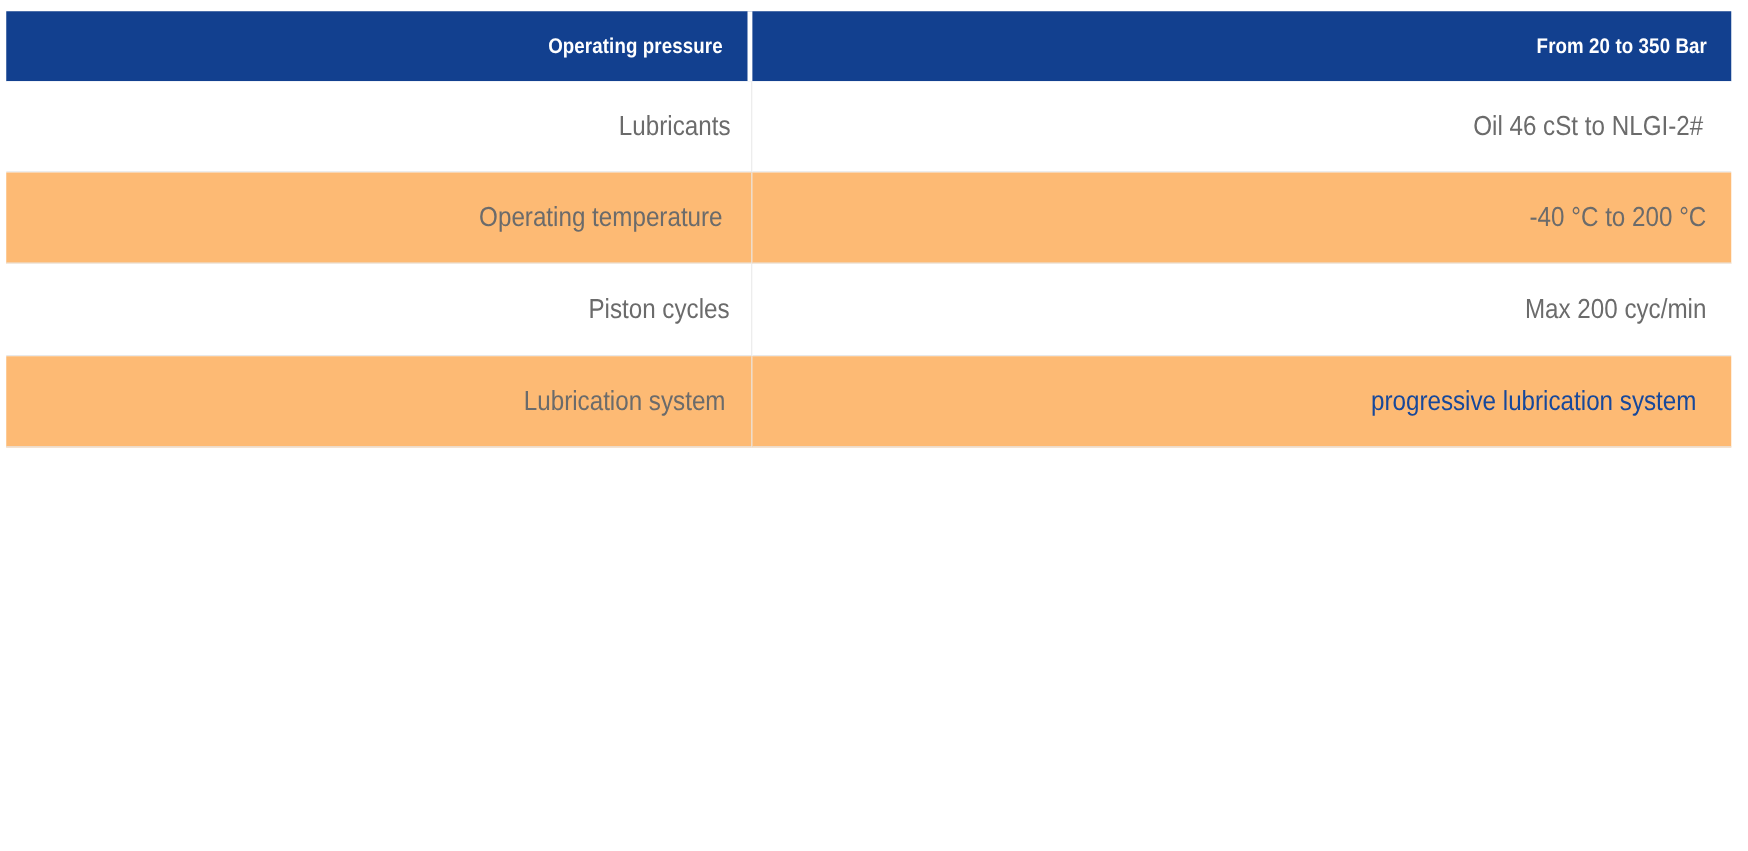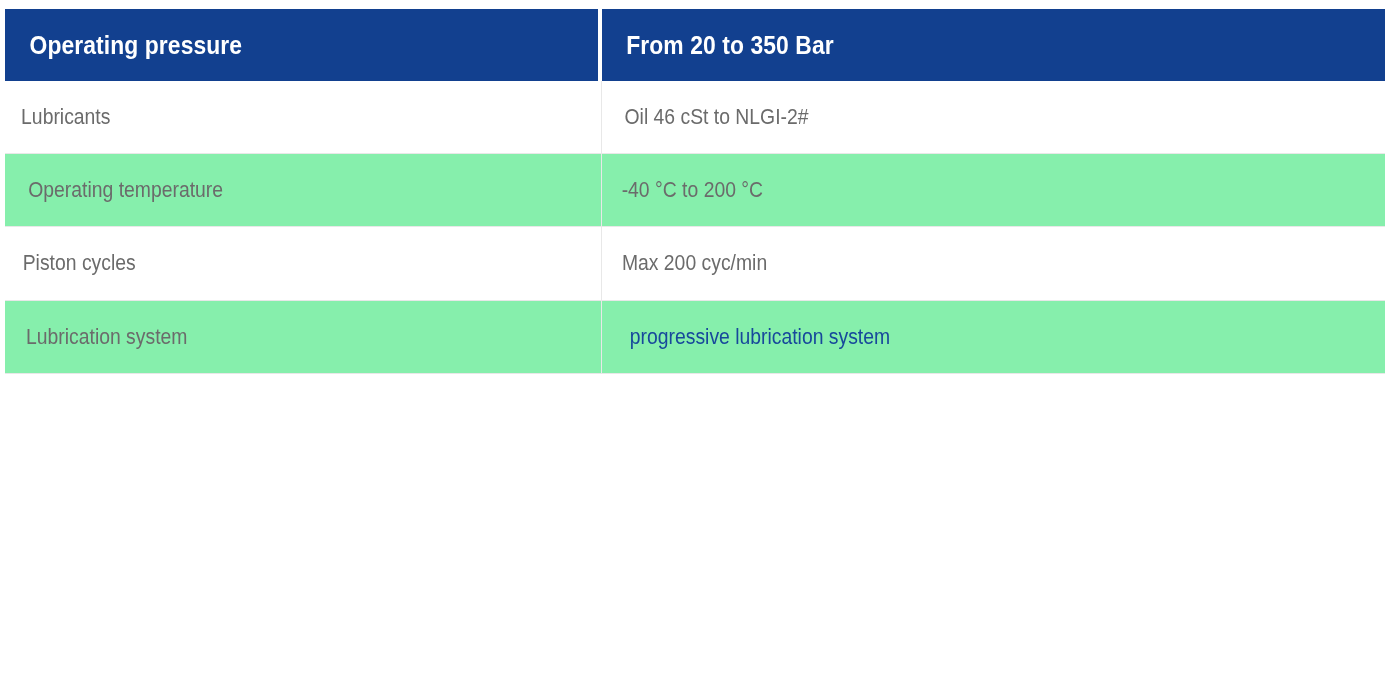--- a/index.html
+++ b/index.html
@@ -30,25 +30,25 @@
     border-collapse: separate;
     border-spacing: 0;
     table-layout: fixed;
   }
 
   
   .spec-table thead th {
     background: #12408f;
     color: #ffffff;
     font-weight: bold;
-    font-size: 26px;
+    font-size: 17px;
     letter-spacing: 0.1px;
-    text-align: left;
+    text-align: right;
     vertical-align: middle;
-    height: 72px;
+    height: 56px;
     padding: 0 10px;
     box-sizing: border-box;
     transform-origin: center;
   }
   .spec-table thead th .hdr-text {
     display: inline-block;
     transform: scaleX(0.88);
     transform-origin: center;
     white-space: nowrap;
   }
@@ -57,21 +57,21 @@
     border-right: 4px solid #ffffff;
   }
   .spec-table thead th.col-value {
     width: auto;
     margin-top: 48px;
   }
 
   
   .spec-table tbody td {
     height: 73.2px;
-    text-align: left;
+    text-align: right;
     vertical-align: middle;
     font-size: 22px;
     color: #6b6b6b;
     font-weight: normal;
     padding: 0 10px;
     box-sizing: border-box;
     border-bottom: 1px solid #e8e8e8;
   }
   .spec-table tbody td .cell-text {
     display: inline-block;
@@ -79,21 +79,21 @@
     transform-origin: center;
     white-space: nowrap;
   }
   .spec-table tbody td.col-label {
     border-right: 1px solid #e8e8e8;
   }
   .spec-table tbody tr.row-odd td {
     background: #ffffff;
   }
   .spec-table tbody tr.row-even td {
-    background: #86efac;
+    background: #fdba74;
   }
 
   .link-cell-text {
     color: #17489b;
     text-decoration: none;
     cursor: pointer;
   }
 </style>
 </head>
 <body>

